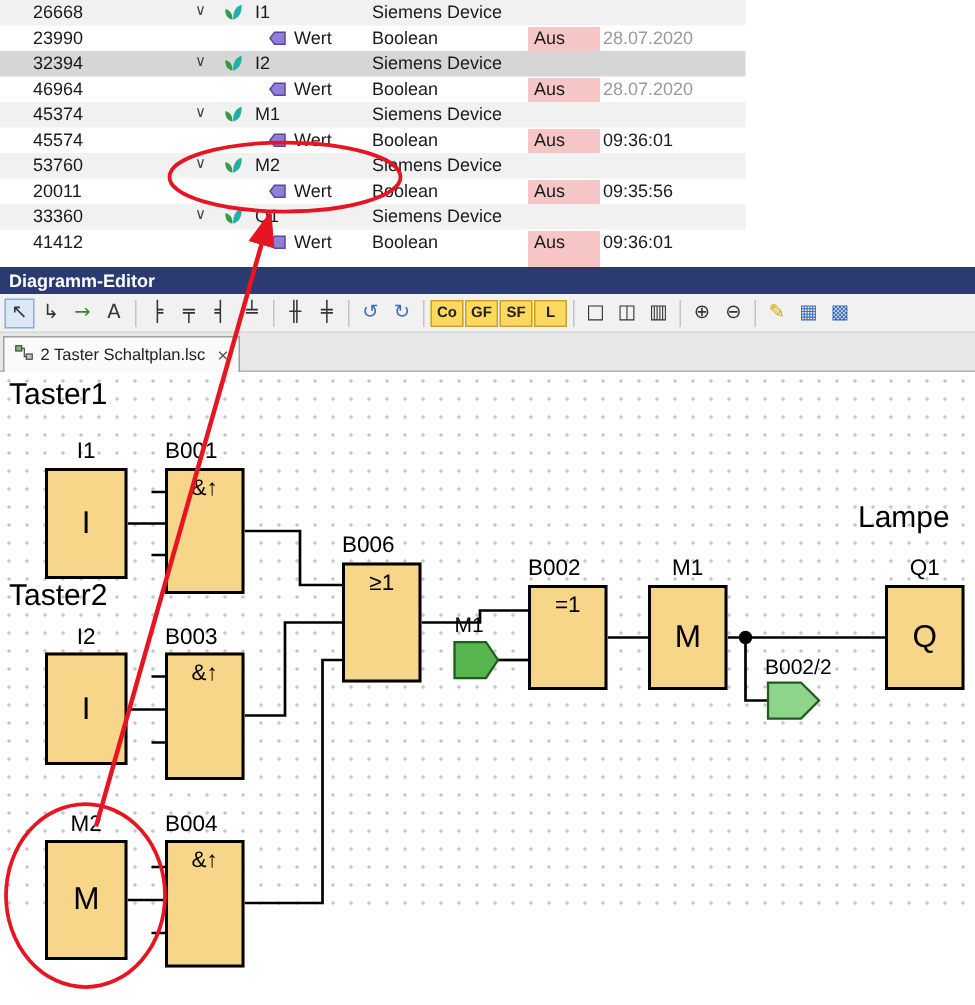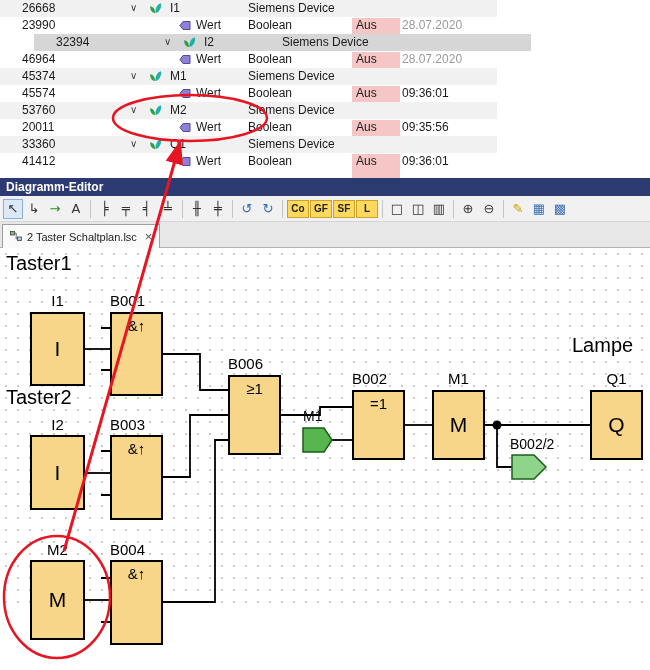--- a/index.html
+++ b/index.html
@@ -4,21 +4,21 @@
 <style>
   html,body{margin:0;padding:0;}
   body{width:650px;height:670px;position:relative;overflow:hidden;background:#fff;
        font-family:"Liberation Sans",sans-serif;}
   #root{position:absolute;inset:0;width:650px;height:670px;}
 
   
   .table-area{position:absolute;left:0;top:0;width:650px;height:178px;background:#fff;}
   .trow{position:absolute;left:0;width:497px;height:17px;font-size:12px;color:#1a1a1a;}
   .trow.alt{background:#f1f1f1;}
-  .trow.sel{background:var(--selected-row-gray,#d6d6d6);margin-left:34px;}
+  .trow.sel{background:var(--selected-row-gray,#d6d6d6);}
   .cell{position:absolute;top:1px;white-space:nowrap;line-height:15px;}
   .c-id{left:22px;}
   .c-exp{left:130px;top:0;font-size:10px;color:#444;}
   .c-icon1{left:149px;top:2px;}
   .c-icon2{left:179px;top:3px;}
   .c-name1{left:170px;}
   .c-name2{left:196px;}
   .c-type{left:248px;}
   .c-status{left:352px;width:44px;height:30px;background:var(--status-pink,#f6c5c5);padding-left:4px;}
   .c-time{left:402px;}

